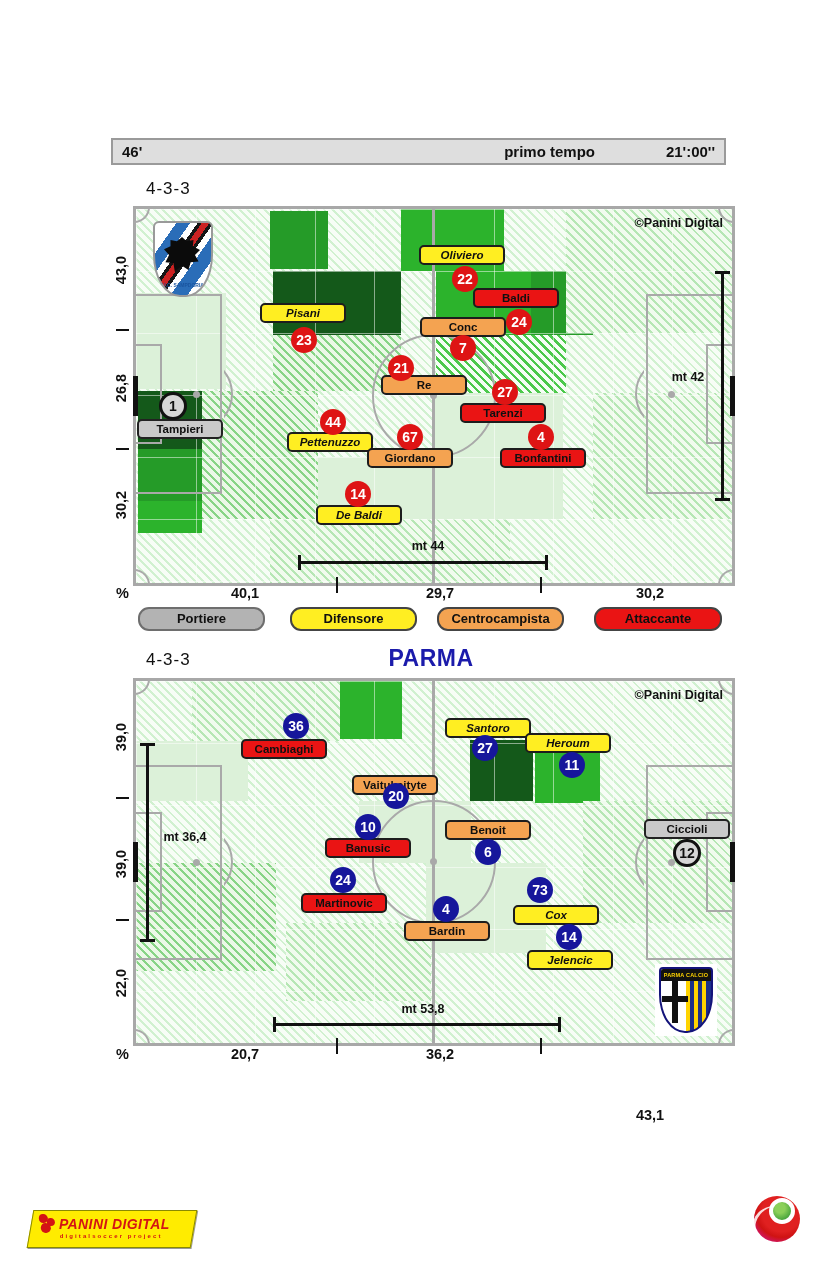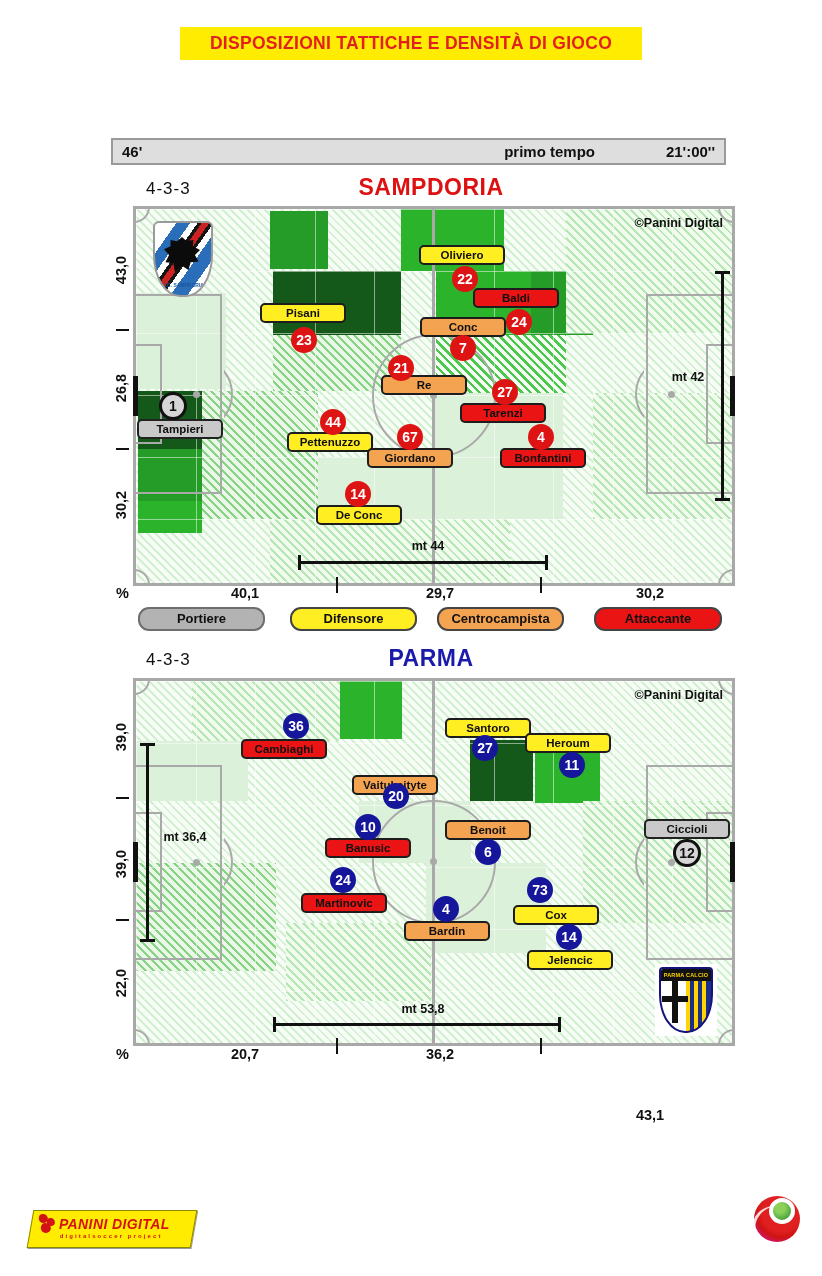--- a/index.html
+++ b/index.html
@@ -54,21 +54,21 @@
   .vmeas:before{top:0;} .vmeas:after{bottom:0;}
   .hmeas{position:absolute;height:3px;background:#111;}
   .hmeas:before,.hmeas:after{content:"";position:absolute;top:-6px;width:3px;height:15px;background:#111;}
   .hmeas:before{left:0;} .hmeas:after{right:0;}
   .measlabel{position:absolute;font-size:12.5px;font-weight:bold;color:#111;text-align:center;}
 
   
   .chip{position:absolute;transform:translate(-50%,-50%);min-width:66px;padding:1px 8px;height:14px;
         line-height:14px;border:2px solid #1d1d1d;border-radius:5px;font-size:11.5px;font-weight:bold;
         color:#101010;text-align:center;white-space:nowrap;z-index:6;}
-  .chip.def{background:#ffee22;}
+  .chip.def{background:#ffee22;font-style:italic;}
   .chip.mid{background:#f4a351;}
   .chip.fwd{background:#ea1414;}
   .chip.gk{background:#c9c9c9;border-color:#222;}
   .num{position:absolute;transform:translate(-50%,-50%);width:26px;height:26px;border-radius:50%;
        color:#fff;font-size:14px;font-weight:bold;text-align:center;line-height:26px;z-index:8;}
   .teamA .num{background:#de1414;}
   .teamB .num{background:#16169b;}
   .num.gk{background:#d6d6d6;border:3px solid #111;color:#111;width:22px;height:22px;line-height:22px;}
 
   
@@ -118,30 +118,28 @@
   #sphere-logo .swoosh{position:absolute;left:0px;top:14px;width:50px;height:42px;border-radius:50%;
       border-bottom:4px solid #fff;border-left:3px solid rgba(255,255,255,.85);transform:rotate(18deg);}
   #sphere-logo .ring{position:absolute;left:17px;top:6px;width:26px;height:26px;border-radius:50%;
       border:4px solid #fff;background:radial-gradient(circle at 40% 35%,#8cd05a 30%,#46a33c 75%,#2d7d2d 100%);box-sizing:border-box;}
 </style>
 </head>
 <body>
 
 <div id="page">
 
-  <div id="banner">DISPOSIZIONI TATTICHE E DENSITÀ DI GIOCO</div>
 
   <div id="timebar">
     <span class="l">46'</span>
     <span class="c">primo tempo</span>
     <span class="r">21':00''</span>
   </div>
 
   <div class="formation" style="top:179px;">4-3-3</div>
-  <div class="teamtitle" style="top:174px;color:#dd1111;">SAMPDORIA</div>
 
   <div class="pitch teamA" style="top:206px;height:374px;">
     <div class="layer density">
         <div class="cell d3" style="left: 134px; top: 2px; width: 58px; height: 58px;"></div>
         <div class="cell d4" style="left: 265px; top: 0px; width: 103px; height: 62px;"></div>
         <div class="cell d4" style="left: 300px; top: 62px; width: 97px; height: 64px;"></div>
         <div class="cell d3" style="left: 395px; top: 62px; width: 62px; height: 64px;"></div>
         <div class="cell d5" style="left: 137px; top: 62px; width: 128px; height: 64px;"></div>
         <div class="cell d4h" style="left: 300px; top: 126px; width: 130px; height: 58px;"></div>
         <div class="cell d5" style="left: 2px; top: 182px; width: 64px; height: 58px;"></div>
@@ -187,21 +185,21 @@
     <div class="measlabel" style="left:252px;top:330px;width:80px;">mt 44</div>
     <div class="layer players">
         <div class="chip gk" style="left: 44px; top: 220px;">Tampieri</div>
         <div class="num gk" style="left: 37px; top: 197px;">1</div>
         <div class="chip def" style="left: 326px; top: 46px;">Oliviero</div>
         <div class="num" style="left: 329px; top: 70px;">22</div>
         <div class="chip def" style="left: 167px; top: 104px;">Pisani</div>
         <div class="num" style="left: 168px; top: 131px;">23</div>
         <div class="chip def" style="left: 194px; top: 233px;">Pettenuzzo</div>
         <div class="num" style="left: 197px; top: 213px;">44</div>
-        <div class="chip def" style="left: 223px; top: 306px;">De Conc</div>
+        <div class="chip def" style="left: 223px; top: 306px;">De Baldi</div>
         <div class="num" style="left: 222px; top: 285px;">14</div>
         <div class="chip mid" style="left: 327px; top: 118px;">Conc</div>
         <div class="num" style="left: 327px; top: 139px;">7</div>
         <div class="chip mid" style="left: 256px; top: 176px; margin-left: 32px;">Re</div>
         <div class="num" style="left: 265px; top: 159px;">21</div>
         <div class="chip mid" style="left: 274px; top: 249px;">Giordano</div>
         <div class="num" style="left: 274px; top: 228px;">67</div>
         <div class="chip fwd" style="left: 380px; top: 89px;">Baldi</div>
         <div class="num" style="left: 383px; top: 113px;">24</div>
         <div class="chip fwd" style="left: 367px; top: 204px;">Tarenzi</div>

